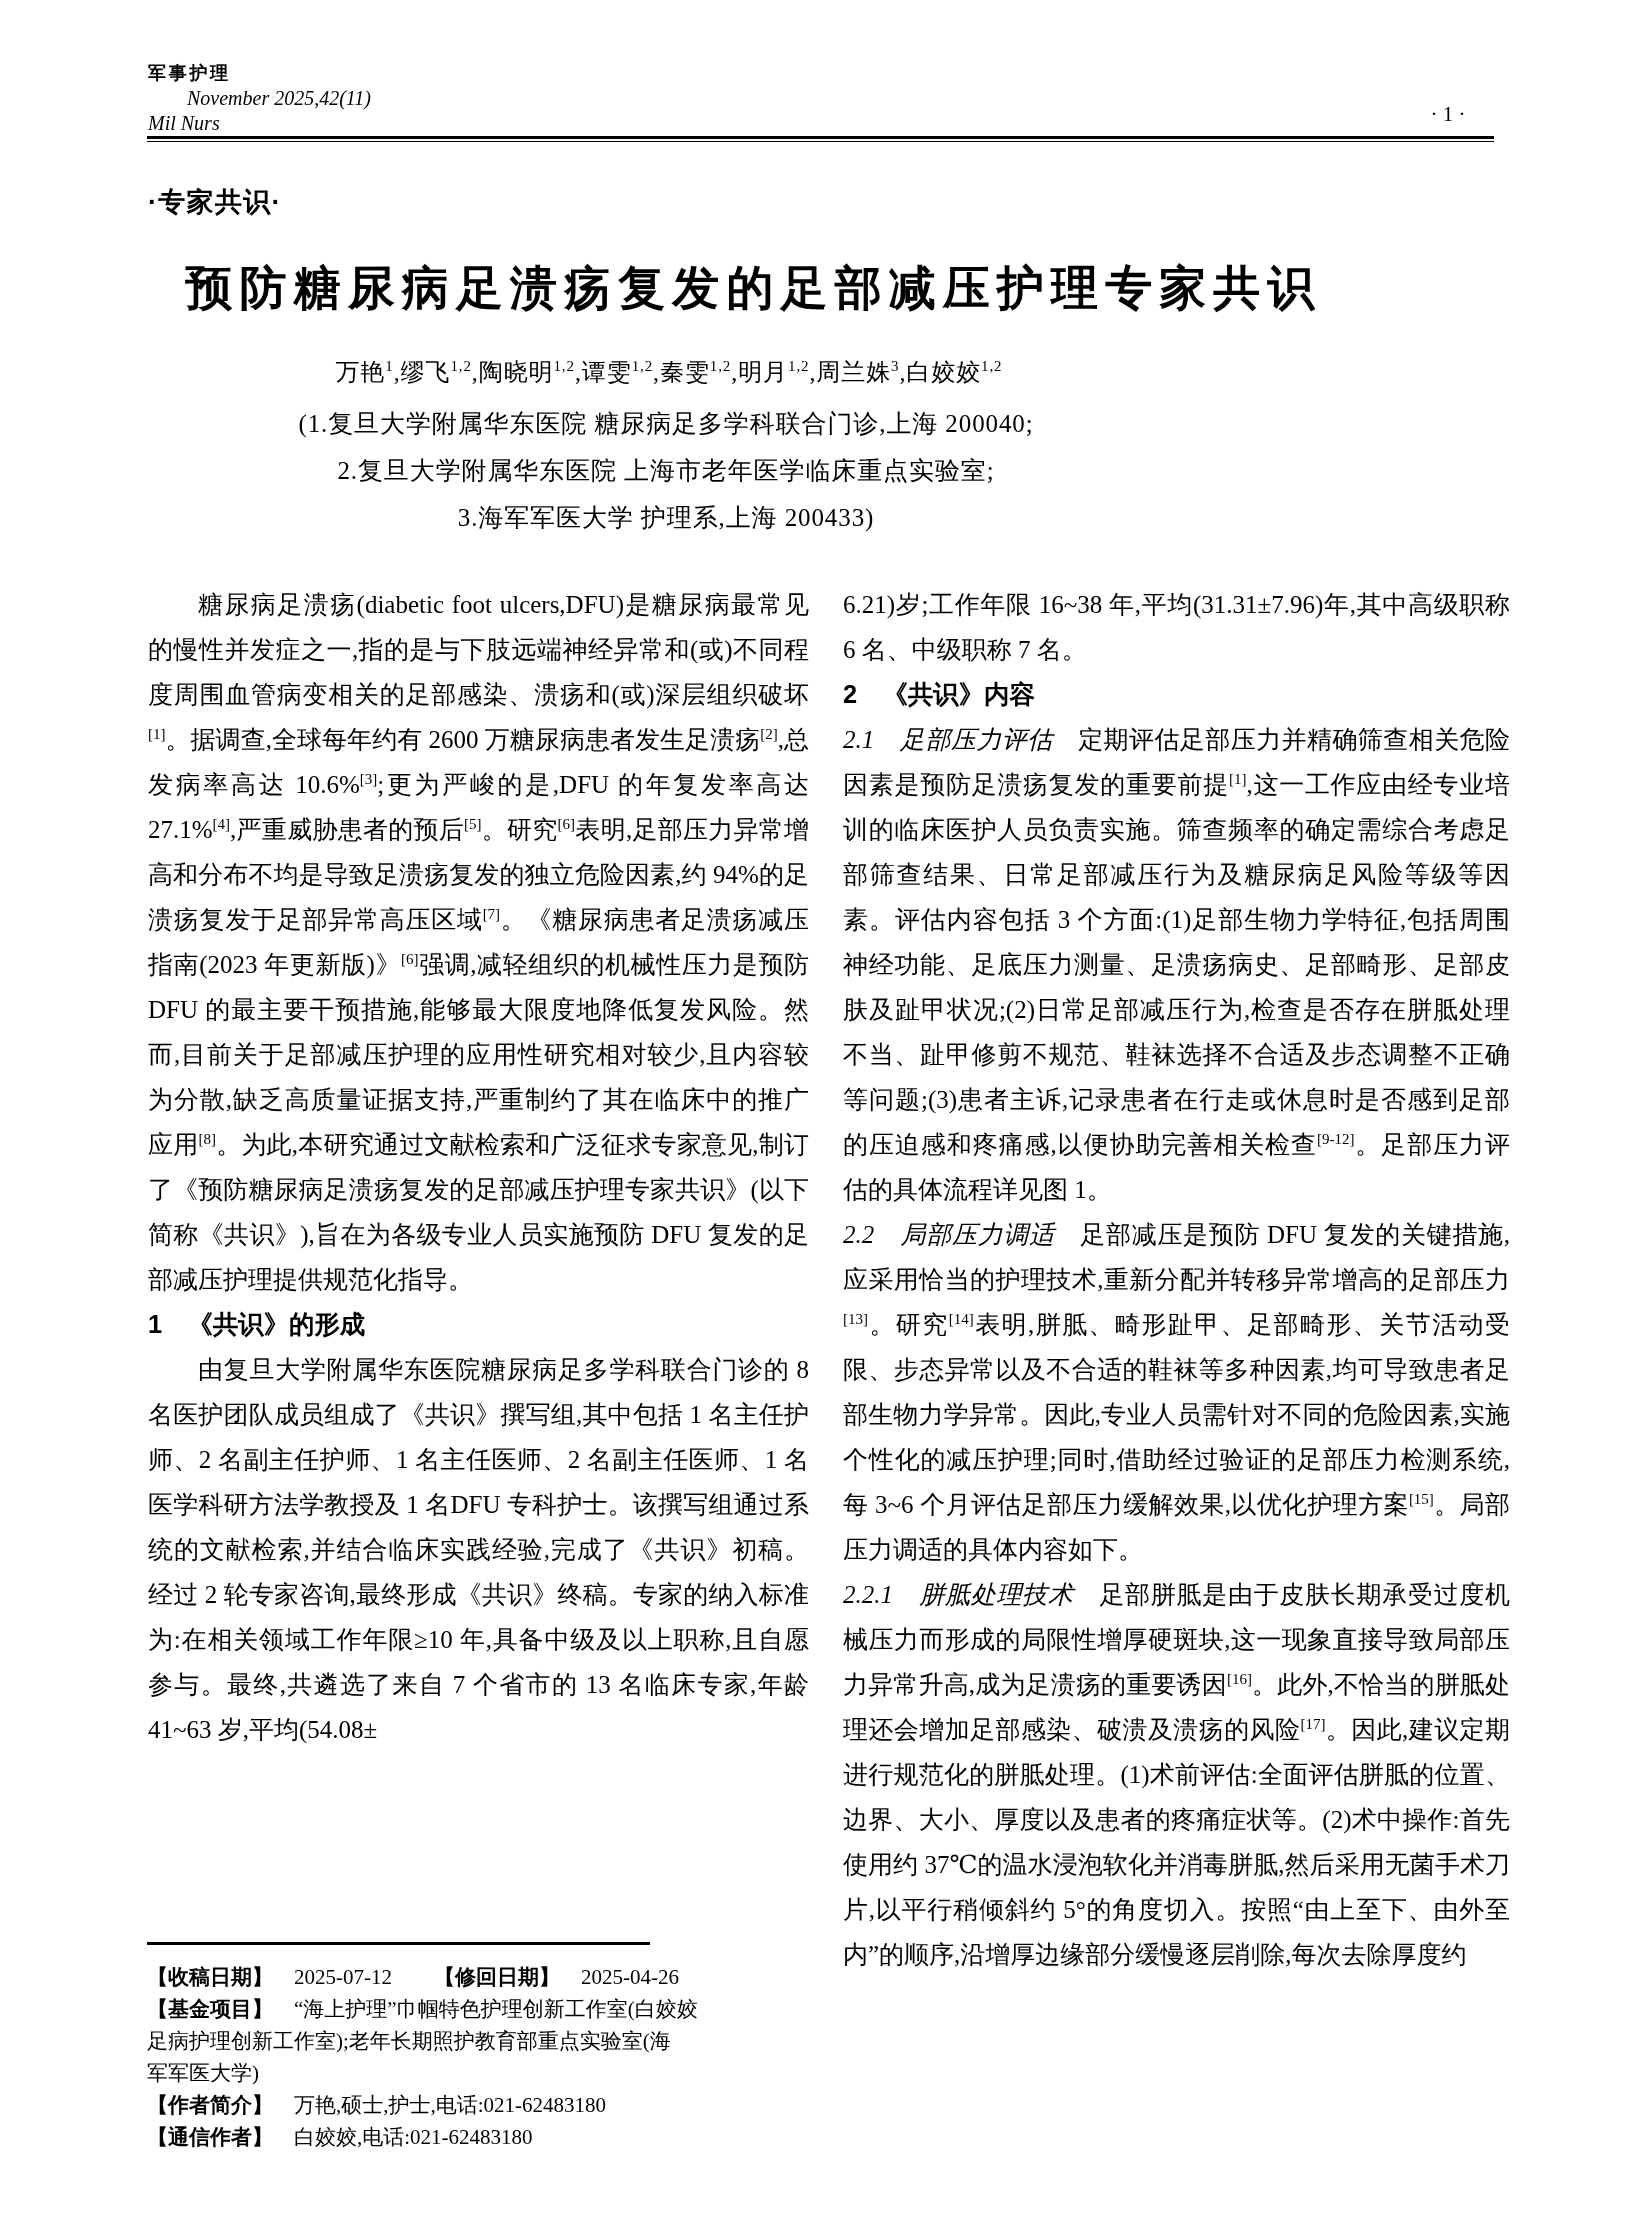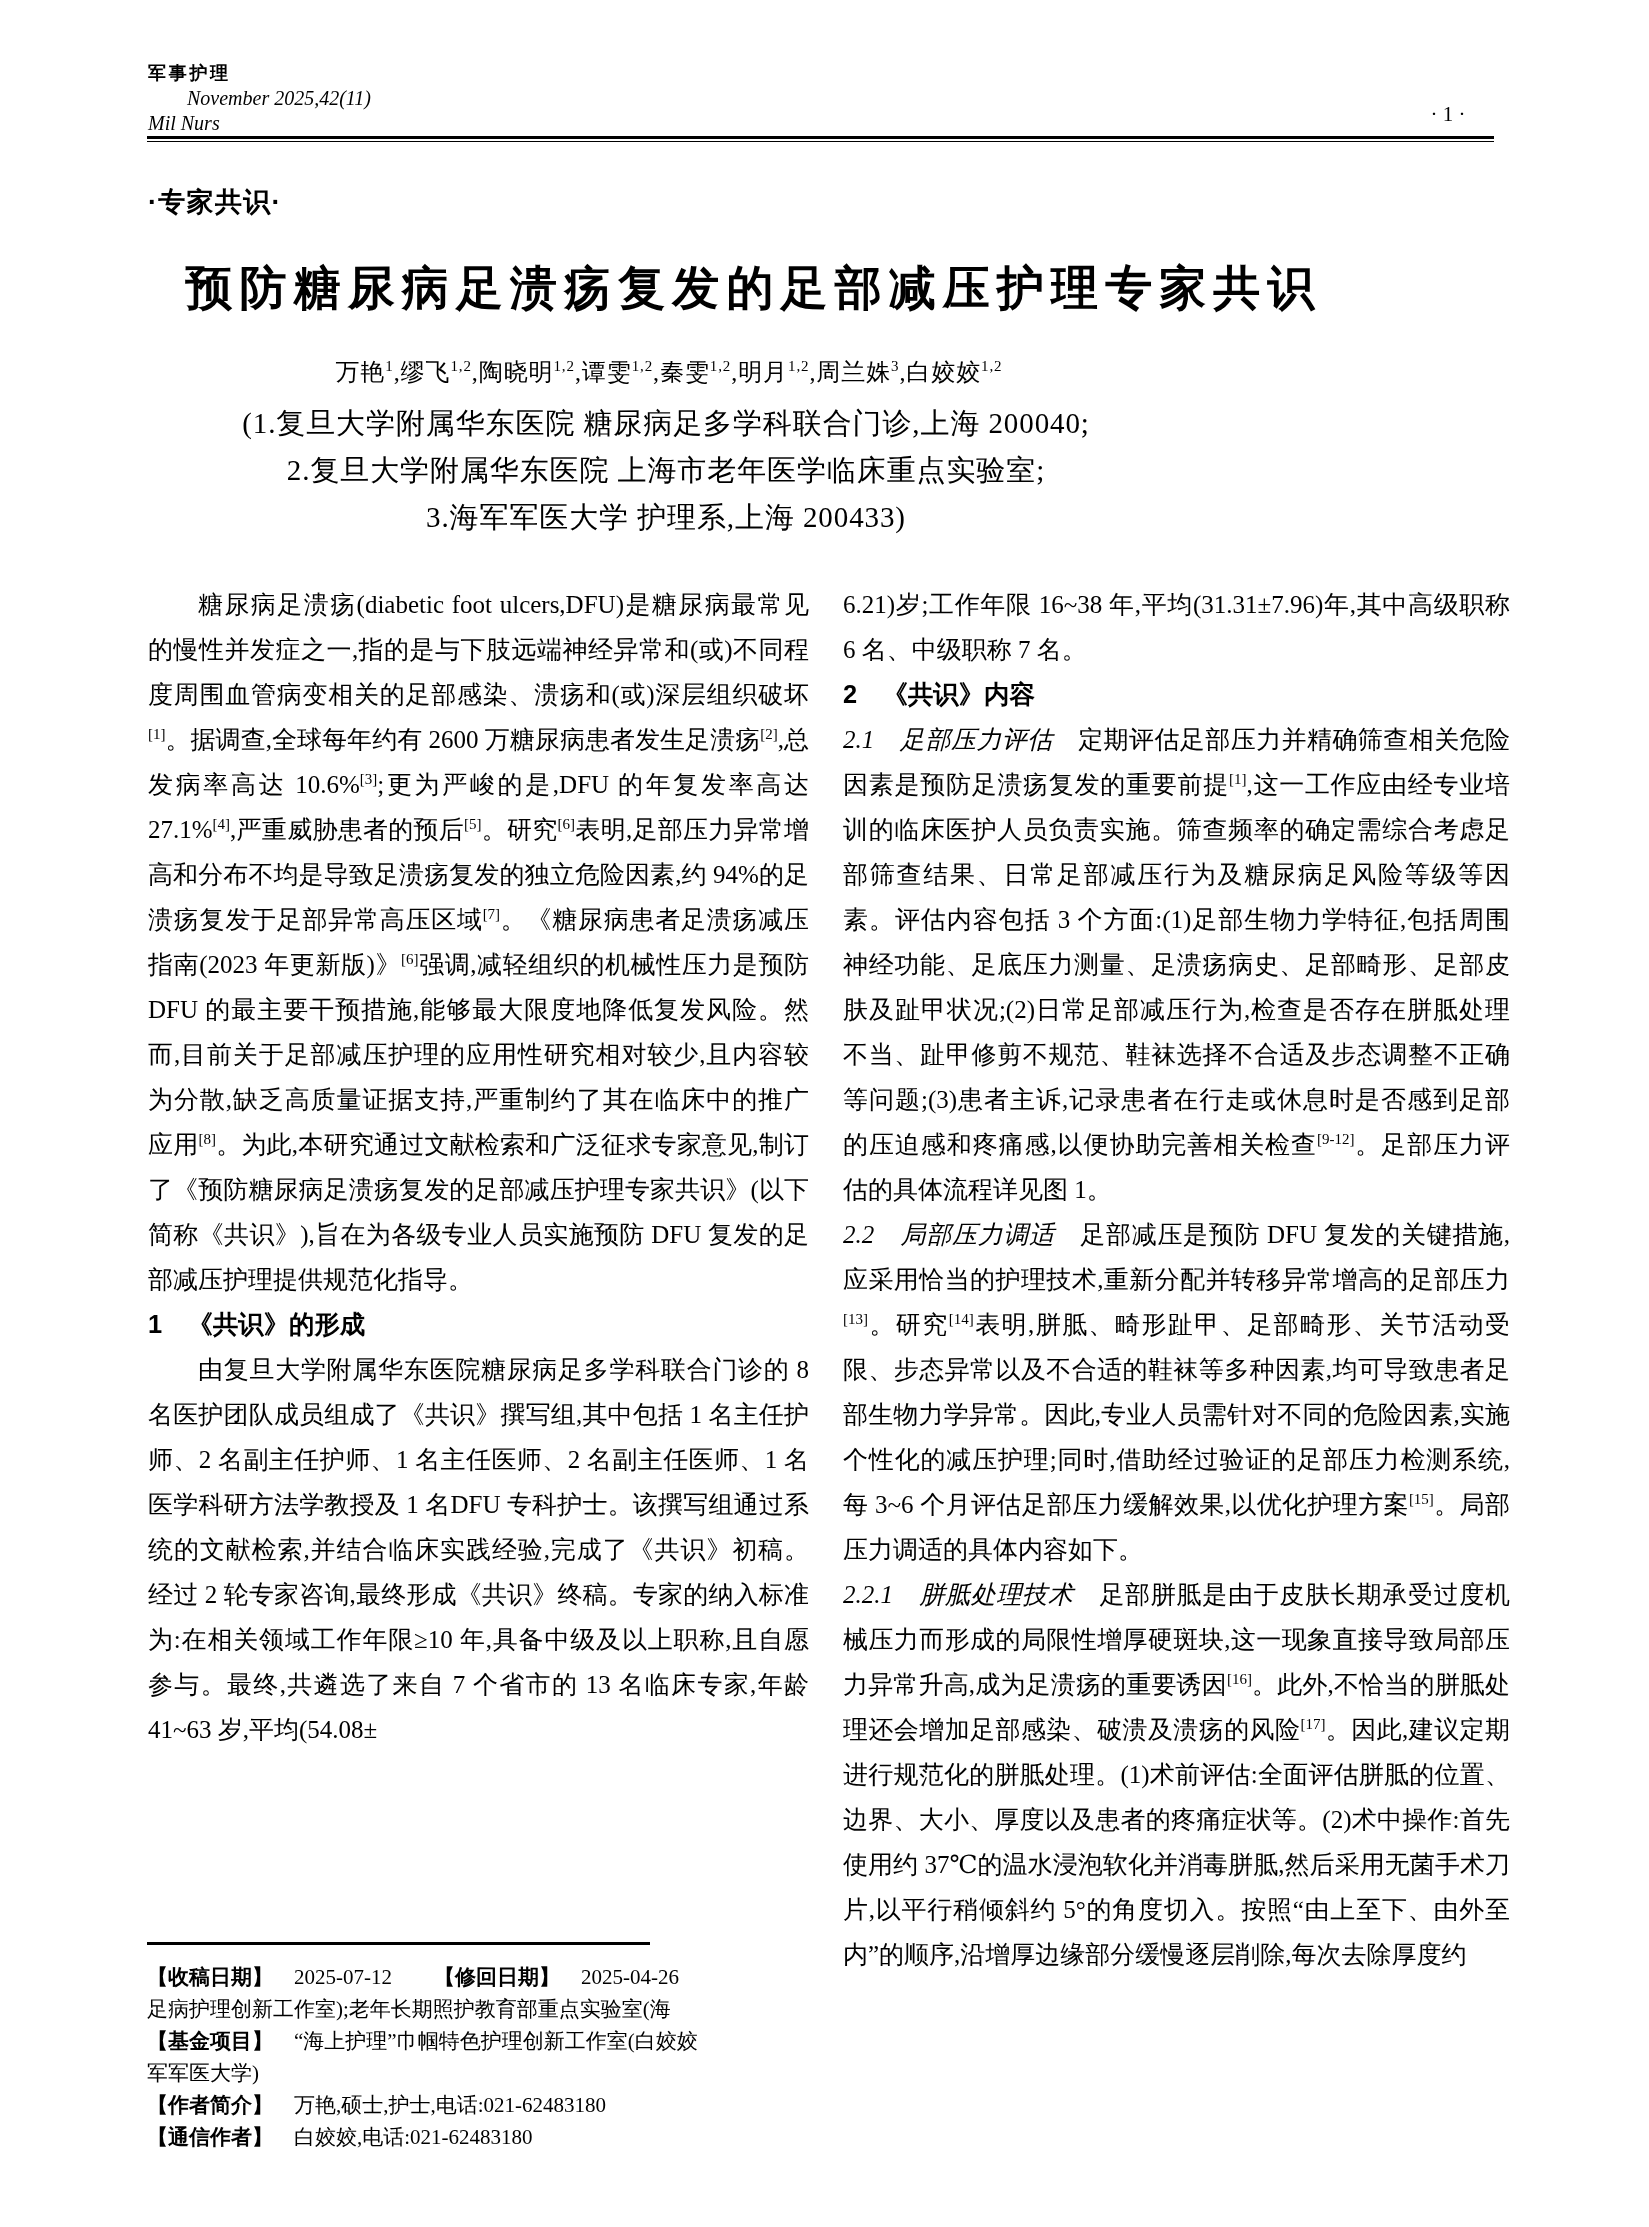--- a/index.html
+++ b/index.html
@@ -27,21 +27,21 @@
     font-weight:700; font-size:27px; letter-spacing:1.3px;text-align:right;
   }
 
   
   #article-title {
     left:0; top:257px; width:1507px; text-align:center;
     font-size:47px; font-weight:700; letter-spacing:7.1px;
   }
   #authors-line { left:0; top:356px; width:1338px; text-align:center; font-size:24px; letter-spacing:0.9px; }
   #authors-line sup { font-size:15px; vertical-align:super; line-height:0; }
-  #affiliations { left:0; top:400px; width:1332px; text-align:center; font-size:29px; line-height:47px; letter-spacing:0.9px; }
+  #affiliations { left:0; top:400px; width:1332px; text-align:center; font-size:25px; line-height:47px; letter-spacing:0.9px; }
 
   
   #col-left  { left:148px;  top:582px; width:661px; }
   #col-right { left:843px; top:582px; width:667px; }
   .bp { font-size:25px; line-height:45px; text-align:justify; }
   .bp.ind { text-indent:2em; }
   .sec-h {
     font-family:"Liberation Sans","DejaVu Sans",sans-serif;
     font-weight:700; font-size:25.4px; line-height:45px;
   }
@@ -86,21 +86,21 @@
       <p class="bp"><span>6.21)岁;工作年限 16~38 年,平均(31.31±7.96)年,其中高级职称 6 名、中级职称 7 名。</span></p>
       <div class="sec-h">2　《共识》内容</div>
       <p class="bp"><span class="kai">2.1　足部压力评估</span><span>　定期评估足部压力并精确筛查相关危险因素是预防足溃疡复发的重要前提</span><sup class="ref">[1]</sup><span>,这一工作应由经专业培训的临床医护人员负责实施。筛查频率的确定需综合考虑足部筛查结果、日常足部减压行为及糖尿病足风险等级等因素。评估内容包括 3 个方面:(1)足部生物力学特征,包括周围神经功能、足底压力测量、足溃疡病史、足部畸形、足部皮肤及趾甲状况;(2)日常足部减压行为,检查是否存在胼胝处理不当、趾甲修剪不规范、鞋袜选择不合适及步态调整不正确等问题;(3)患者主诉,记录患者在行走或休息时是否感到足部的压迫感和疼痛感,以便协助完善相关检查</span><sup class="ref">[9-12]</sup><span>。足部压力评估的具体流程详见图 1。</span></p>
       <p class="bp"><span class="kai">2.2　局部压力调适</span><span>　足部减压是预防 DFU 复发的关键措施,应采用恰当的护理技术,重新分配并转移异常增高的足部压力</span><sup class="ref">[13]</sup><span>。研究</span><sup class="ref">[14]</sup><span>表明,胼胝、畸形趾甲、足部畸形、关节活动受限、步态异常以及不合适的鞋袜等多种因素,均可导致患者足部生物力学异常。因此,专业人员需针对不同的危险因素,实施个性化的减压护理;同时,借助经过验证的足部压力检测系统,每 3~6 个月评估足部压力缓解效果,以优化护理方案</span><sup class="ref">[15]</sup><span>。局部压力调适的具体内容如下。</span></p>
       <p class="bp"><span class="kai">2.2.1　胼胝处理技术</span><span>　足部胼胝是由于皮肤长期承受过度机械压力而形成的局限性增厚硬斑块,这一现象直接导致局部压力异常升高,成为足溃疡的重要诱因</span><sup class="ref">[16]</sup><span>。此外,不恰当的胼胝处理还会增加足部感染、破溃及溃疡的风险</span><sup class="ref">[17]</sup><span>。因此,建议定期进行规范化的胼胝处理。(1)术前评估:全面评估胼胝的位置、边界、大小、厚度以及患者的疼痛症状等。(2)术中操作:首先使用约 37℃的温水浸泡软化并消毒胼胝,然后采用无菌手术刀片,以平行稍倾斜约 5°的角度切入。按照“由上至下、由外至内”的顺序,沿增厚边缘部分缓慢逐层削除,每次去除厚度约</span></p>
     </div>
 
   <div id="fn-rule" class="abs"></div>
   <div id="footnotes" class="abs">
       <div><span class="fnlabel">【收稿日期】</span><span>　2025-07-12　　</span><span class="fnlabel">【修回日期】</span><span>　2025-04-26</span></div>
+      <div><span class="fnlabel">【基金项目】</span><span>　“海上护理”巾帼特色护理创新工作室(白姣姣</span></div>
       <div><span>足病护理创新工作室);老年长期照护教育部重点实验室(海</span></div>
-      <div><span class="fnlabel">【基金项目】</span><span>　“海上护理”巾帼特色护理创新工作室(白姣姣</span></div>
       <div><span>军军医大学)</span></div>
       <div><span class="fnlabel">【作者简介】</span><span>　万艳,硕士,护士,电话:021-62483180</span></div>
       <div><span class="fnlabel">【通信作者】</span><span>　白姣姣,电话:021-62483180</span></div>
     </div>
 
 </div>
 
 
 </body></html>

